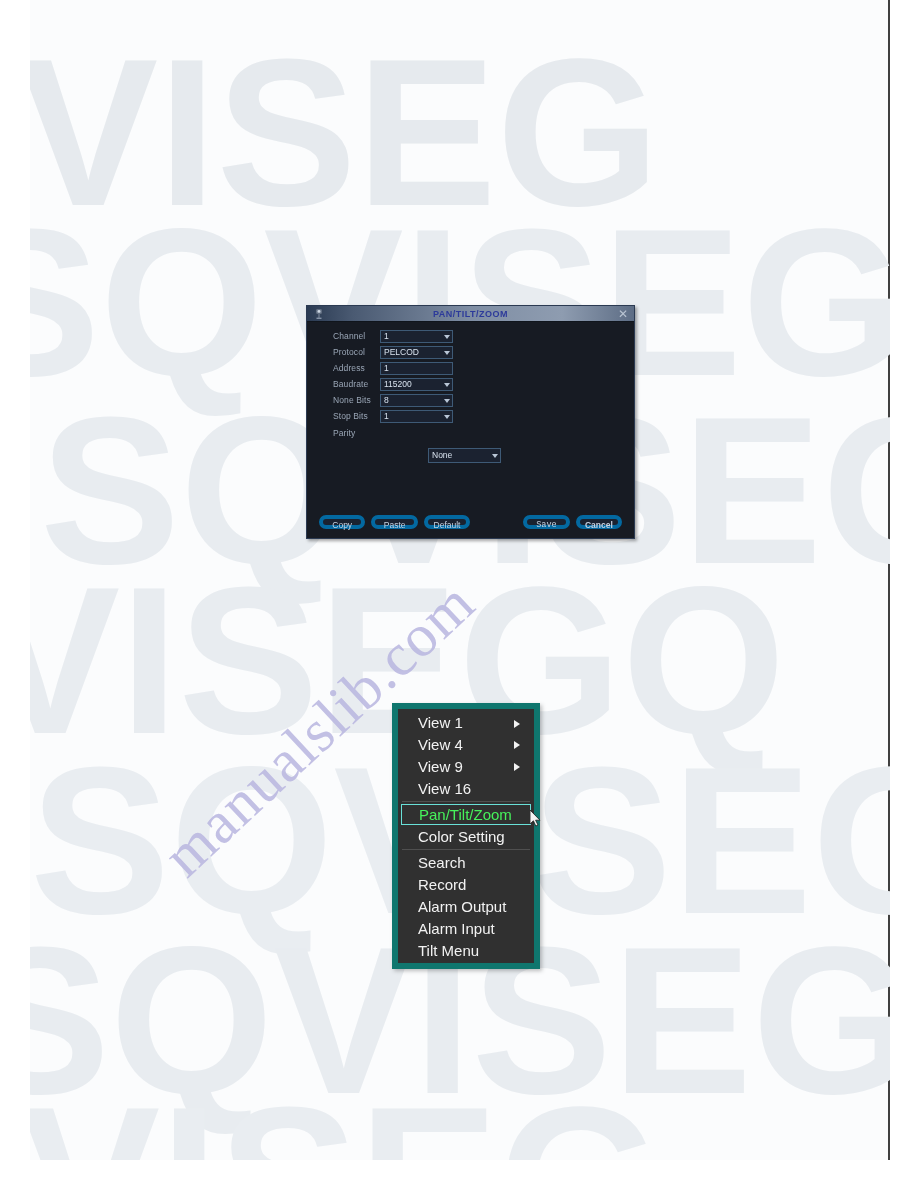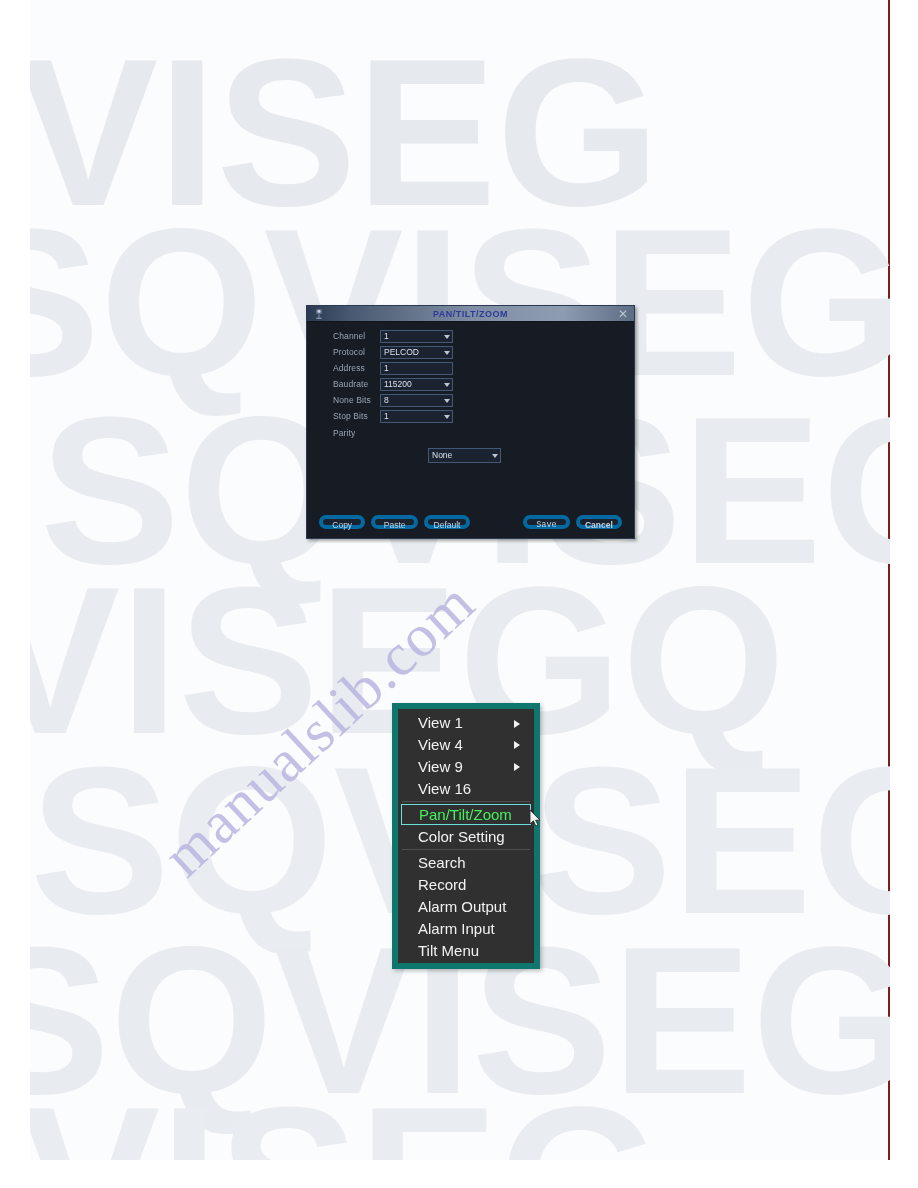--- a/index.html
+++ b/index.html
@@ -5,21 +5,21 @@
   * { box-sizing: border-box; }
   html, body {
     margin: 0; padding: 0;
     width: 918px; height: 1188px;
     overflow: hidden;
     font-family: "Liberation Sans", sans-serif;
   }
   #page {
     position: relative;
     width: 918px; height: 1188px;
-    background: #7f1d1d;
+    background: #404040;
     overflow: hidden;
   }
   
   #page-body {
     position: absolute;
     left: 30px; top: 0; right: 30px; bottom: 28px;
     background: #fbfcfd;
   }
   #left-margin {
     position: absolute; left: 0; top: 0; width: 30px; height: 1188px;

